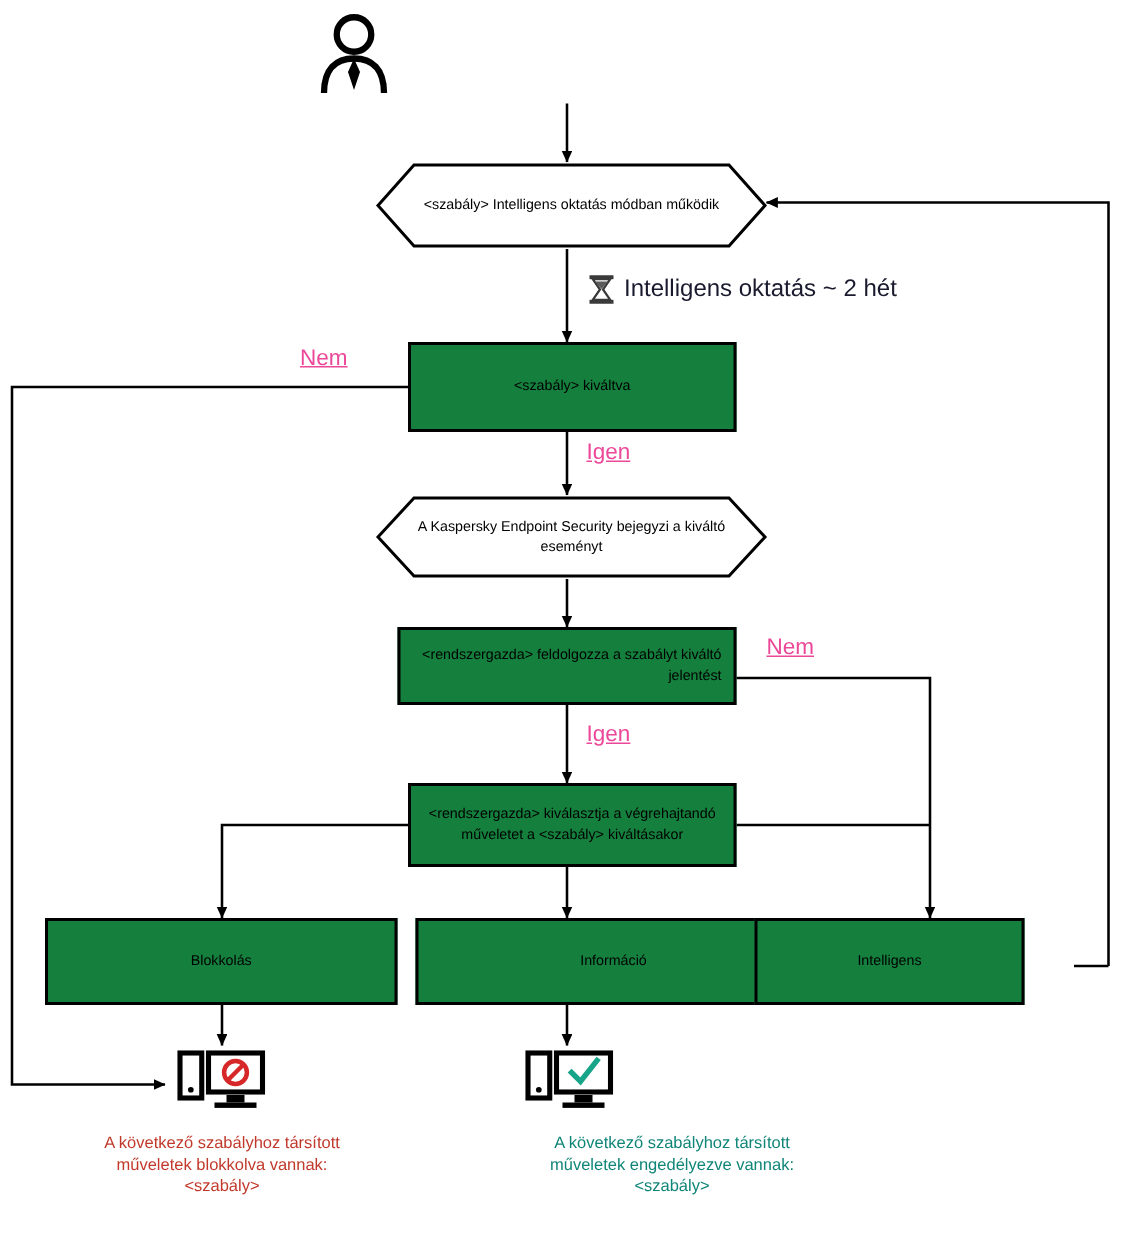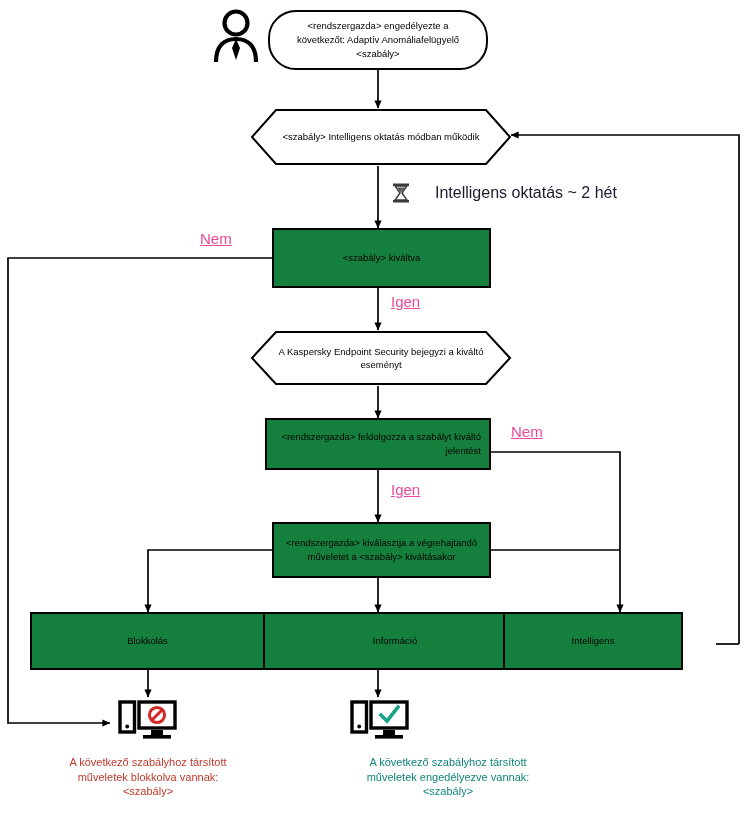--- a/index.html
+++ b/index.html
@@ -74,21 +74,21 @@
     white-space: nowrap;
     text-decoration: underline;
   }
   .timer-label {
     position: absolute;
     font-size: 16px;
     color: #1a1a2e;
     white-space: nowrap;
     display: flex;
     align-items: center;
-    gap: 25px;
+    gap: 6px;
   }
   .caption {
     position: absolute;
     font-size: 11px;
     line-height: 1.32;
     text-align: center;
     white-space: pre-line;
   }
   .cap-block { color: #c0392b; }
   .cap-allow { color: #0f8577; }
@@ -135,23 +135,20 @@
       <path d="M378,670 L378,697" marker-end="url(#ah)"></path>
     </g>
   </svg>
 
   <svg class="icon-abs" style="left:210px; top:8px;" width="52" height="56" viewBox="0 0 52 56">
     <circle cx="26" cy="15" r="11.5" fill="none" stroke="#000" stroke-width="4.2"></circle>
     <path d="M6,54 C6,38 14,31 26,31 C38,31 46,38 46,54" fill="none" stroke="#000" stroke-width="4.2"></path>
     <path d="M26,31 L22,40 L26,52 L30,40 Z" fill="#000"></path>
   </svg>
 
-  <div class="node term" style="left:268px; top:10px; width:220px; height:60px;">
-    <span>&lt;rendszergazda&gt; engedélyezte a következőt: Adaptív Anomáliafelügyelő &lt;szabály&gt;</span>
-  </div>
 
   <div class="hexwrap" style="left:250px; top:108px; width:262px; height:58px;">
     <svg width="262" height="58" viewBox="0 0 262 58">
       <polygon points="26,2 236,2 260,29 236,56 26,56 2,29" fill="#fff" stroke="#000" stroke-width="2"></polygon>
     </svg>
     <span class="hexlabel">&lt;szabály&gt; Intelligens oktatás módban működik</span>
   </div>
 
   <div class="timer-label" style="left:392px; top:183px;">
     <svg width="18" height="20" viewBox="0 0 18 20">
@@ -179,21 +176,21 @@
   </div>
 
   <div class="node proc" style="left:30px; top:612px; width:235px; height:58px;">
     <span>Blokkolás</span>
   </div>
 
   <div class="node proc" style="left:272px; top:522px; width:219px; height:56px;">
     <span>&lt;rendszergazda&gt; kiválasztja a végrehajtandó műveletet a &lt;szabály&gt; kiváltásakor</span>
   </div>
 
-  <div class="node proc" style="left:263px; top:612px; width:264px; height:58px;">
+  <div class="node proc" style="left:277px; top:612px; width:264px; height:58px;">
     <span>Információ</span>
   </div>
 
   <div class="node proc" style="left:503px; top:612px; width:180px; height:58px;">
     <span>Intelligens</span>
   </div>
 
   <div class="edge-label" style="left:200px; top:230px;">Nem</div>
   <div class="edge-label" style="left:391px; top:293px;">Igen</div>
   <div class="edge-label" style="left:511px; top:423px;">Nem</div>

